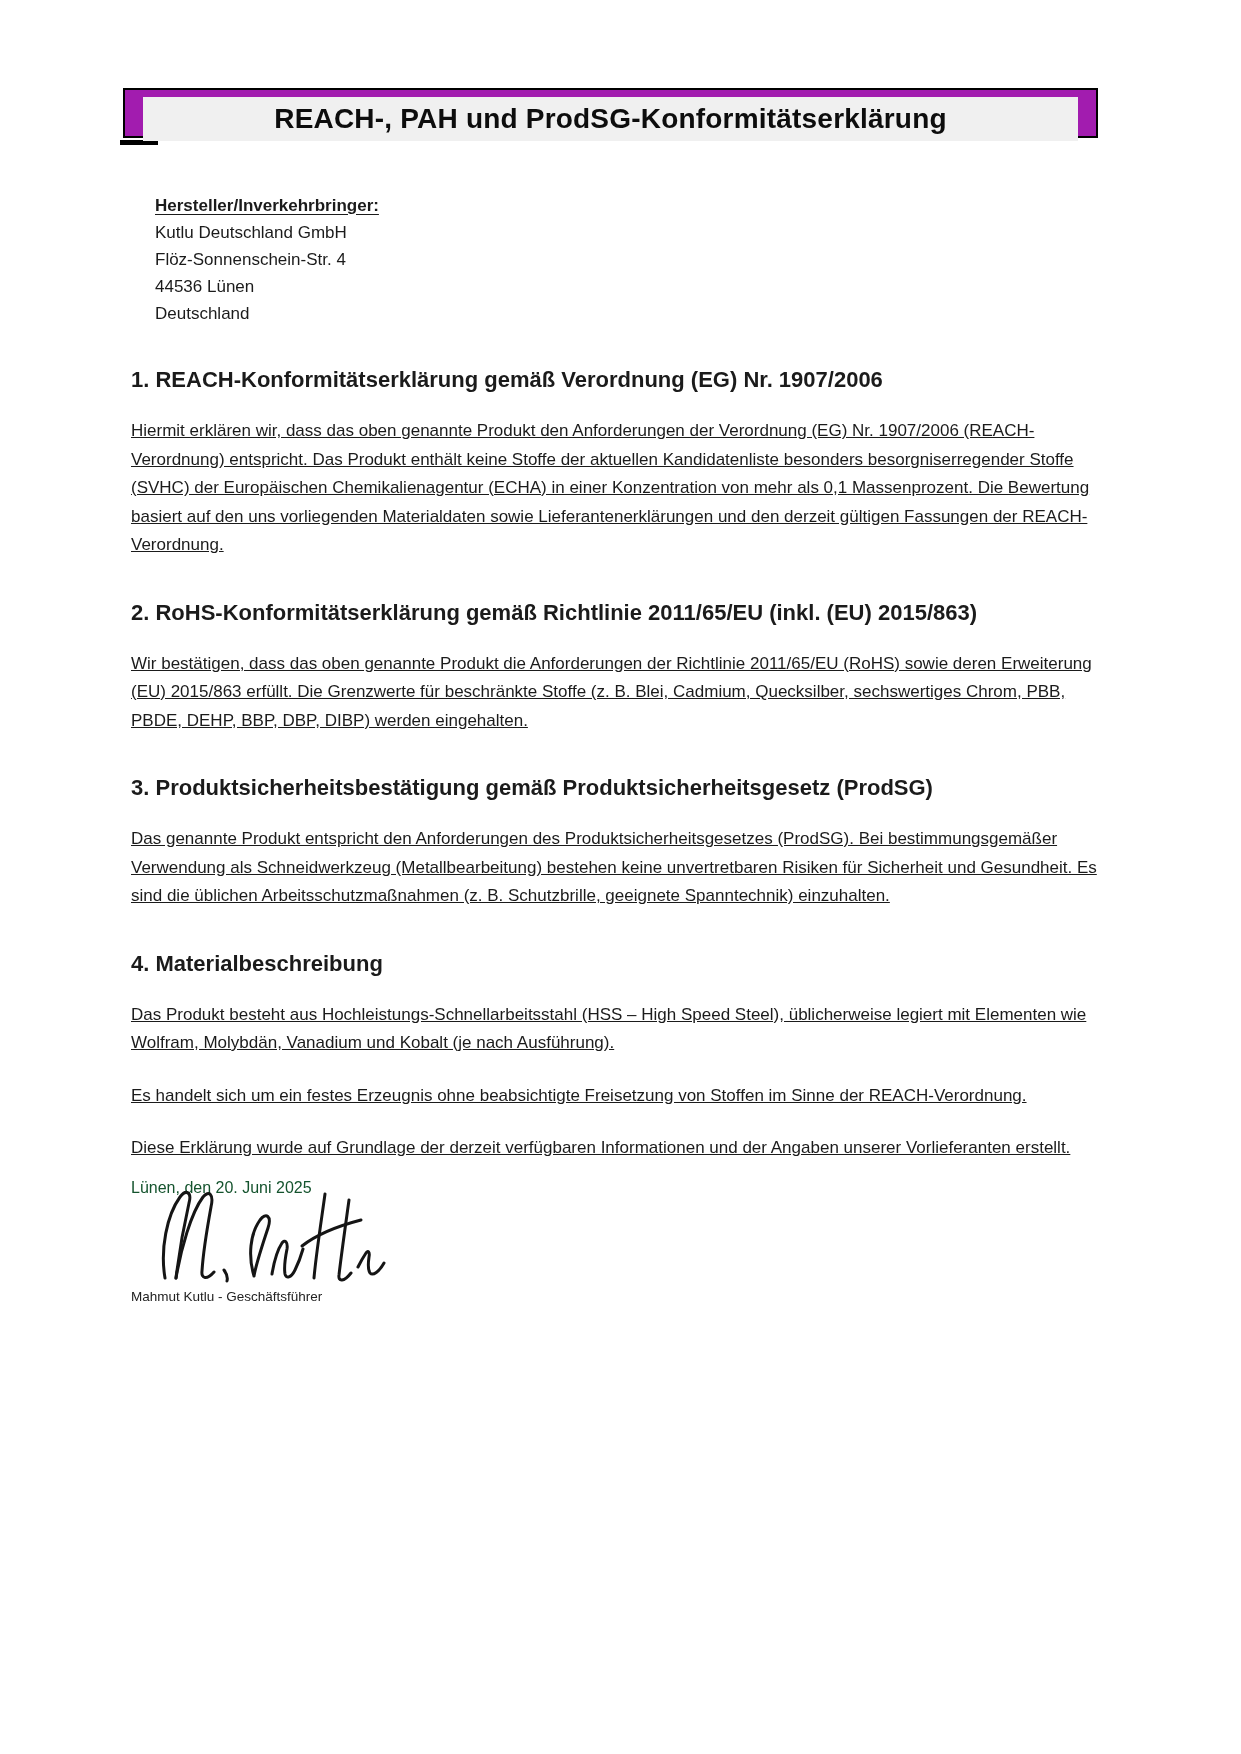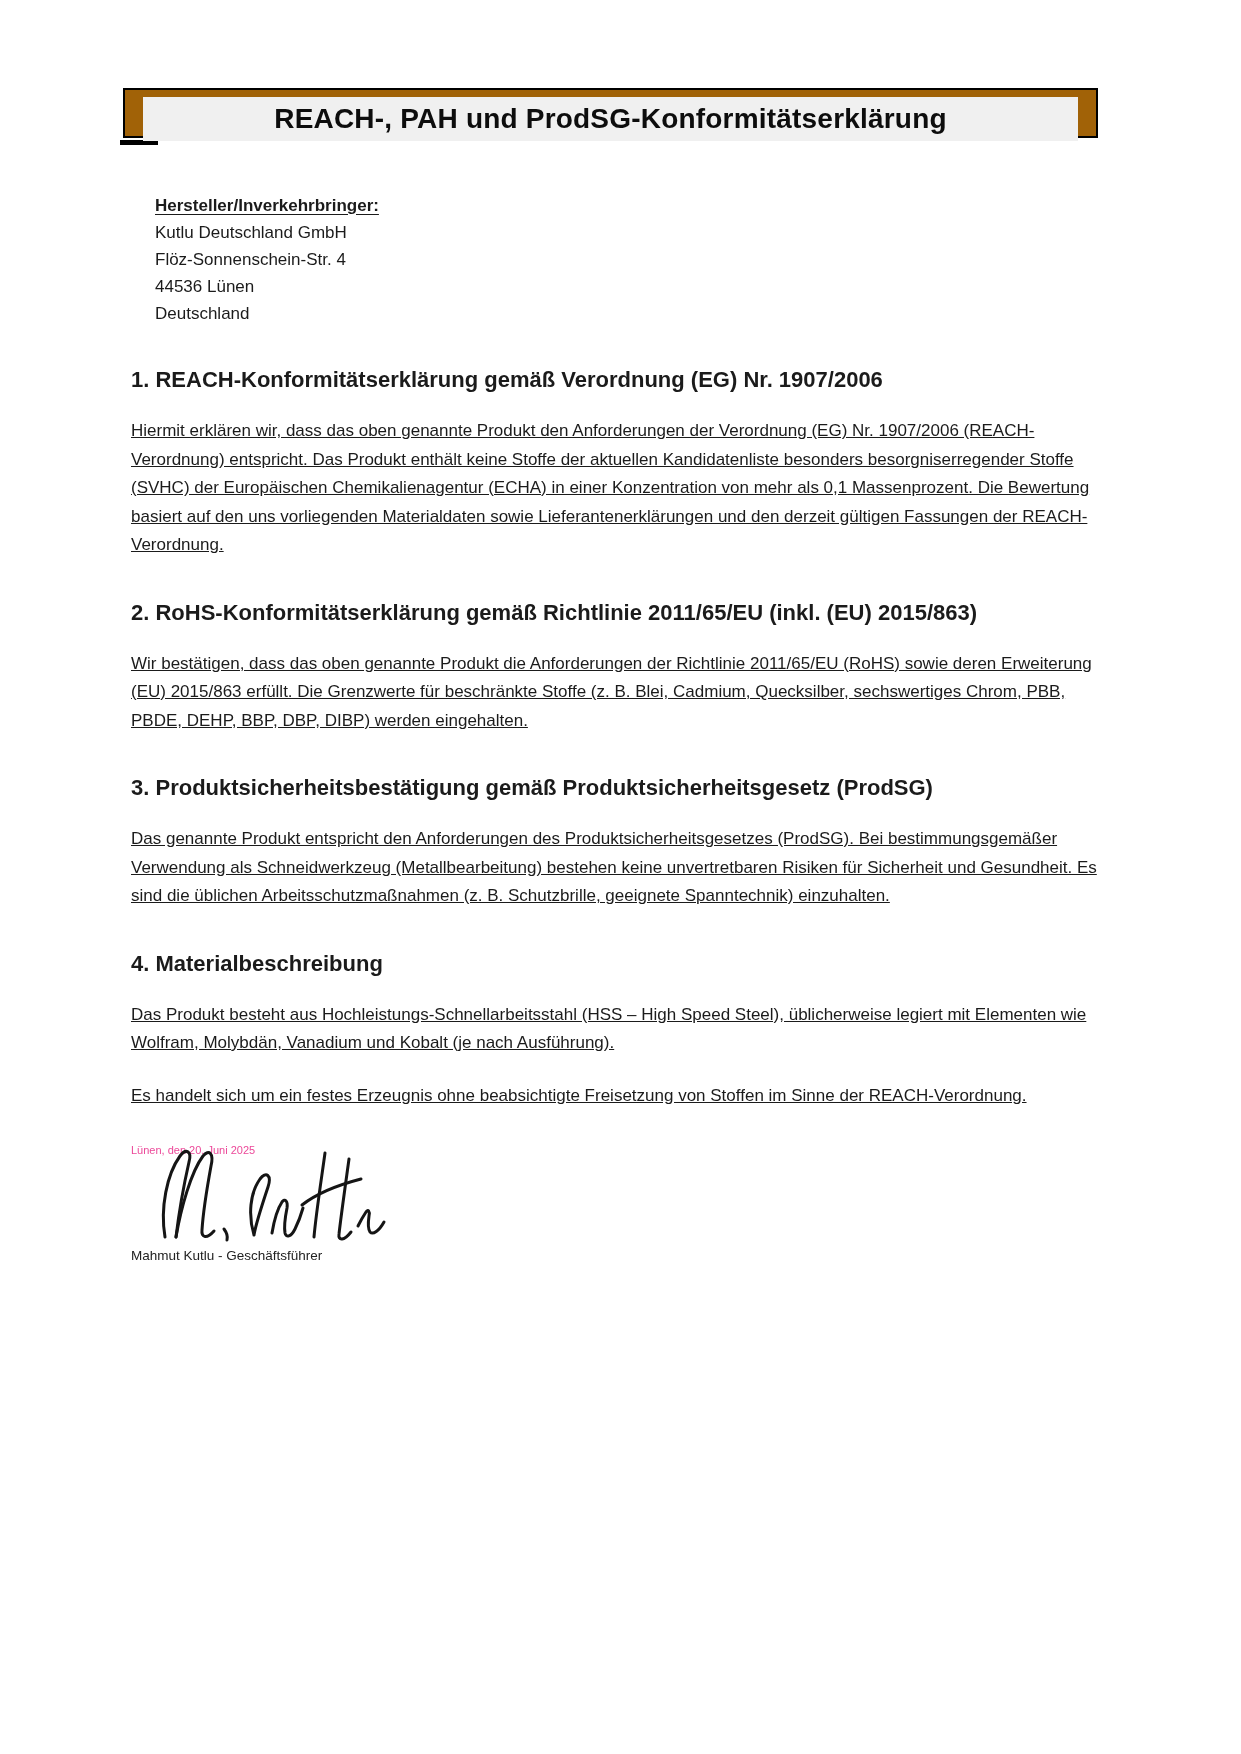--- a/index.html
+++ b/index.html
@@ -19,21 +19,21 @@
   .content {
     padding: 88px 130px 0 131px;
   }
   
   .header-box {
     position: relative;
     margin-left: -8px;
     margin-right: 13px;
     height: 46px;
     border: 2px solid #000000;
-    background: #a16207;
+    background: #a21caf;
   }
   .header-box::after {       
     content: "";
     position: absolute;
     left: -5px;
     bottom: -9px;
     width: 38px;
     height: 5px;
     background: #000000;
   }
@@ -83,23 +83,23 @@
     font-weight: bold;
     line-height: 26px;
   }
   .para {
     margin: 24px 0 0 0;
     font-size: 17px;
     line-height: 28.5px;
     text-decoration: underline;
   }
   .date-line {
-    margin-top: 34px;
-    font-size: 11px;
-    color: #ec4899;
+    margin-top: 16px;
+    font-size: 16px;
+    color: #14532d;
   }
   .signature {
     margin: -12px 0 0 22px;
     width: 240px;
     height: 100px;
   }
   .signature svg { display: block; }
   .signer-caption {
     margin-top: 4px;
     font-size: 13.5px;
@@ -135,20 +135,21 @@
       <h3 class="section-heading">2. RoHS-Konformitätserklärung gemäß Richtlinie 2011/65/EU (inkl. (EU) 2015/863)</h3>
       <p class="para">Wir bestätigen, dass das oben genannte Produkt die Anforderungen der Richtlinie 2011/65/EU (RoHS) sowie deren Erweiterung (EU) 2015/863 erfüllt. Die Grenzwerte für beschränkte Stoffe (z. B. Blei, Cadmium, Quecksilber, sechswertiges Chrom, PBB, PBDE, DEHP, BBP, DBP, DIBP) werden eingehalten.</p>
 
       <h3 class="section-heading">3. Produktsicherheitsbestätigung gemäß Produktsicherheitsgesetz (ProdSG)</h3>
       <p class="para">Das genannte Produkt entspricht den Anforderungen des Produktsicherheitsgesetzes (ProdSG). Bei bestimmungsgemäßer Verwendung als Schneidwerkzeug (Metallbearbeitung) bestehen keine unvertretbaren Risiken für Sicherheit und Gesundheit. Es sind die üblichen Arbeitsschutzmaßnahmen (z. B. Schutzbrille, geeignete Spanntechnik) einzuhalten.</p>
 
       <h3 class="section-heading">4. Materialbeschreibung</h3>
       <p class="para">Das Produkt besteht aus Hochleistungs-Schnellarbeitsstahl (HSS – High Speed Steel), üblicherweise legiert mit Elementen wie Wolfram, Molybdän, Vanadium und Kobalt (je nach Ausführung).</p>
 
       <p class="para">Es handelt sich um ein festes Erzeugnis ohne beabsichtigte Freisetzung von Stoffen im Sinne der REACH-Verordnung.</p>
+      <p class="para">Diese Erklärung wurde auf Grundlage der derzeit verfügbaren Informationen und der Angaben unserer Vorlieferanten erstellt.</p>
     </div>
 
     <div class="date-line">Lünen, den 20. Juni 2025</div>
 
     <div class="signature">
       <svg width="240" height="100" viewBox="0 0 240 100" xmlns="http://www.w3.org/2000/svg" fill="none" stroke="#151515" stroke-width="3" stroke-linecap="round" stroke-linejoin="round">
         <path d="M12,93 C7,64 14,30 27,12 C33,4 39,7 36,18 C31,40 26,68 23,93"></path>
         <path d="M23,93 C28,64 38,28 50,12 C56,5 61,9 58,22 C54,44 50,70 49,86 C48,94 54,95 61,87"></path>
         <path d="M71,85 C74,89 75,92 74,96"></path>
         <path d="M101,91 C95,71 97,49 107,35 C113,27 119,31 115,43 C109,61 103,79 101,91"></path>

